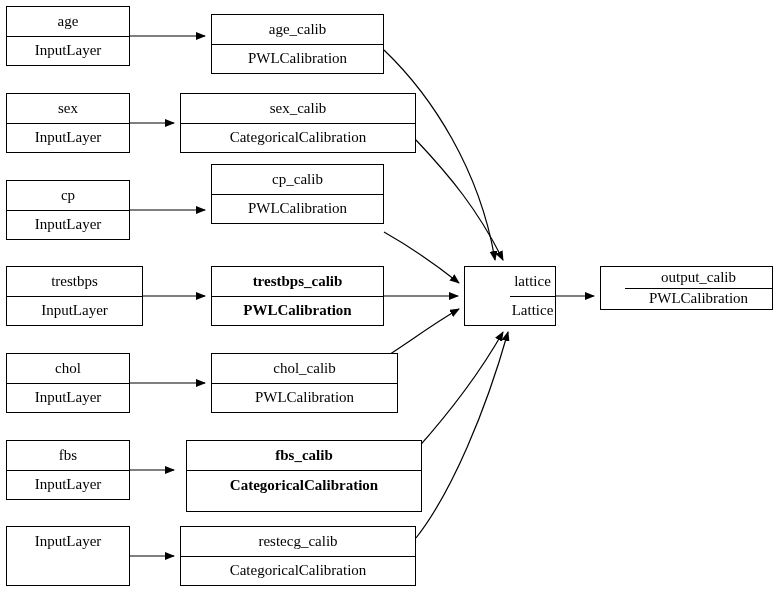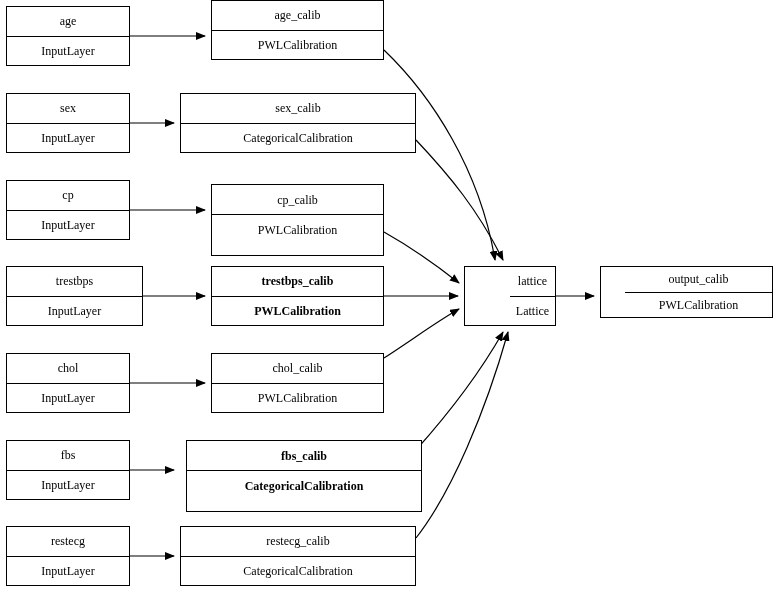--- a/index.html
+++ b/index.html
@@ -34,21 +34,21 @@
     flex-direction: column;
     overflow: hidden;
   }
   .node .cell {
     box-sizing: border-box;
     display: flex;
     align-items: center;
     justify-content: center;
     text-align: center;
     color: #000000;
-    font-size: 12px;
+    font-size: 15px;
     line-height: 1;
     white-space: nowrap;
   }
   .node .cell.top {
     border-bottom: 1px solid #000000;
   }
 </style>
 </head>
 <body>
 
@@ -80,88 +80,87 @@
 
       <path d="M556,296 L594,296"></path>
     </g>
   </svg>
 
   <div class="node" style="left:6px;top:6px;width:124px;height:60px;">
     <div class="cell top" style="height:30px;">age</div>
     <div class="cell" style="height:29px;">InputLayer</div>
   </div>
 
-  <div class="node" style="left:211px;top:0;width:173px;height:60px;">
+  <div class="node" style="left:211px;top:14px;width:173px;height:60px;">
     <div class="cell top" style="height:30px;">age_calib</div>
     <div class="cell" style="height:29px;">PWLCalibration</div>
   </div>
 
   <div class="node" style="left:6px;top:93px;width:124px;height:60px;">
     <div class="cell top" style="height:30px;">sex</div>
     <div class="cell" style="height:29px;">InputLayer</div>
   </div>
 
   <div class="node" style="left:180px;top:93px;width:236px;height:60px;">
     <div class="cell top" style="height:30px;">sex_calib</div>
     <div class="cell" style="height:29px;">CategoricalCalibration</div>
   </div>
 
   <div class="node" style="left:6px;top:180px;width:124px;height:60px;">
     <div class="cell top" style="height:30px;text-align:center;">cp</div>
     <div class="cell" style="height:29px;">InputLayer</div>
   </div>
 
-  <div class="node" style="left:211px;top:184px;width:173px;height:72px;">
+  <div class="node" style="left:211px;top:164px;width:173px;height:60px;">
     <div class="cell top" style="height:30px;">cp_calib</div>
     <div class="cell" style="height:29px;">PWLCalibration</div>
   </div>
 
   <div class="node" style="left:6px;top:266px;width:137px;height:60px;">
     <div class="cell top" style="height:30px;">trestbps</div>
     <div class="cell" style="height:29px;">InputLayer</div>
   </div>
 
   <div class="node" style="left:211px;top:266px;width:173px;height:60px;font-weight:bold;">
     <div class="cell top" style="height:30px;">trestbps_calib</div>
     <div class="cell" style="height:29px;">PWLCalibration</div>
   </div>
 
   <div class="node" style="left:6px;top:353px;width:124px;height:60px;">
     <div class="cell top" style="height:30px;">chol</div>
     <div class="cell" style="height:29px;">InputLayer</div>
   </div>
 
-  <div class="node" style="left:211px;top:353px;width:173px;height:60px;">
+  <div class="node" style="left:211px;top:353px;width:187px;height:60px;">
     <div class="cell top" style="height:30px;">chol_calib</div>
     <div class="cell" style="height:29px;">PWLCalibration</div>
   </div>
 
   <div class="node" style="left:6px;top:440px;width:124px;height:60px;">
     <div class="cell top" style="height:30px;">fbs</div>
     <div class="cell" style="height:29px;">InputLayer</div>
   </div>
 
   <div class="node" style="left:186px;top:440px;width:236px;height:72px;font-weight:bold;">
     <div class="cell top" style="height:30px;">fbs_calib</div>
     <div class="cell" style="height:29px;">CategoricalCalibration</div>
   </div>
 
   <div class="node" style="left:6px;top:526px;width:124px;height:60px;">
-    <div class="cell top" style="height:30px;">restecg</div>
     <div class="cell" style="height:29px;">InputLayer</div>
   </div>
 
   <div class="node" style="left:180px;top:526px;width:236px;height:60px;">
     <div class="cell top" style="height:30px;">restecg_calib</div>
     <div class="cell" style="height:29px;">CategoricalCalibration</div>
   </div>
 
   <div class="node" style="left:464px;top:266px;width:92px;height:60px;padding-left:45px;">
     <div class="cell top" style="height:30px;">lattice</div>
     <div class="cell" style="height:29px;">Lattice</div>
   </div>
 
-  <div class="node" style="left:600px;top:266px;width:173px;height:52px;padding-left:24px;">
+  <div class="node" style="left:600px;top:266px;width:173px;height:44px;padding-left:24px;">
     <div class="cell top" style="height:30px;">output_calib</div>
     <div class="cell" style="height:29px;">PWLCalibration</div>
   </div>
 
 </div>
 
 </body></html>

